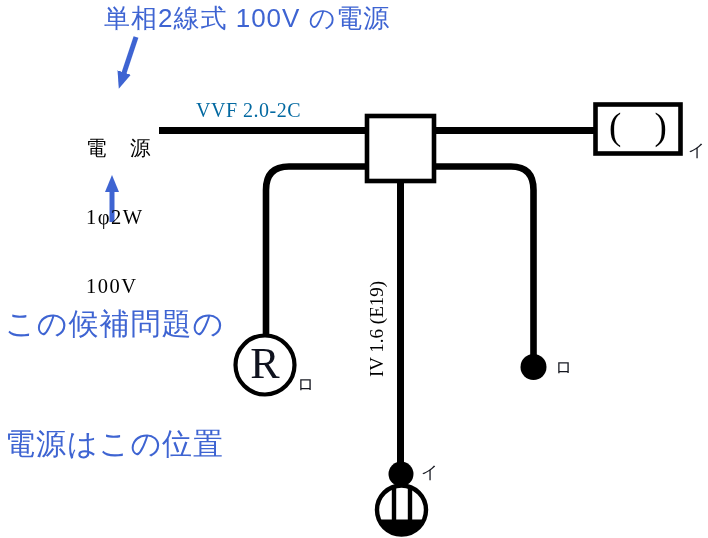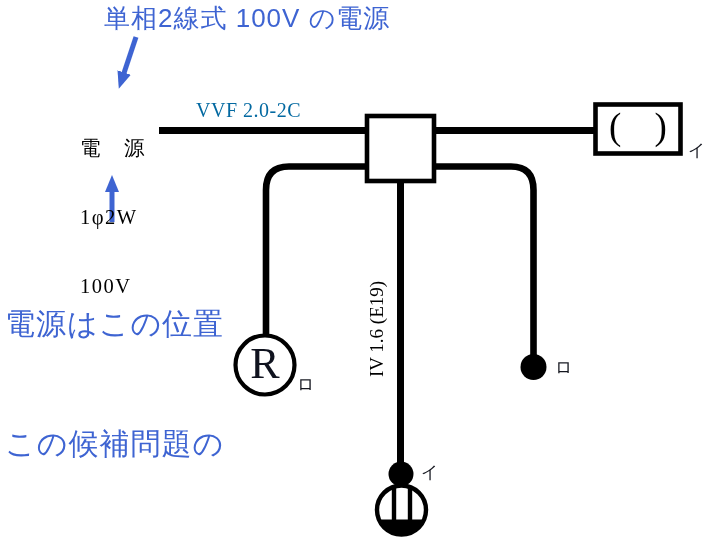--- a/index.html
+++ b/index.html
@@ -19,21 +19,21 @@
   }
   #top-annotation{
     left:68px;top:1px;
     font-size:26px;letter-spacing:1px;margin-left:36px;
   }
   #bottom-annotation{
     left:5px;top:224px;
     font-size:30px;line-height:40px;letter-spacing:1px;
   }
   #power-source-block{
-    left:80px;top:91px;
+    left:86px;top:91px;
     font-size:20.5px;line-height:23px;letter-spacing:1.5px;
     color:#000;
   }
   #cable-label{
     left:196px;top:99px;
     font-size:20px;letter-spacing:0.5px;color:#0369a1;
   }
   #conduit-label{
     left:302px;top:318px;width:150px;
     text-align:center;
@@ -92,22 +92,22 @@
       <path d="M379.1,519.5 A24.5,24.5 0 0 0 423.9,519.5 Z" fill="#000"></path>
     </g>
 
     <line x1="136" y1="37" x2="121" y2="82" stroke="#3e64d2" stroke-width="5" marker-end="url(#arrowhead-blue)"></line>
     <line x1="112" y1="222" x2="112" y2="182" stroke="#3e64d2" stroke-width="5" marker-end="url(#arrowhead-blue)"></line>
   </svg>
 
   <div id="top-annotation" class="abs blue-note">単相2線式 100V の電源</div>
 
   <div id="bottom-annotation" class="abs blue-note">
+    <div>この候補問題の</div>
     <div>電源はこの位置</div>
-    <div>この候補問題の</div>
   </div>
 
   <div id="power-source-block" class="abs">
     <div>電　源</div>
     <div>1φ2W</div>
     <div>100V</div>
   </div>
 
   <div id="cable-label" class="abs">VVF 2.0-2C</div>
 

